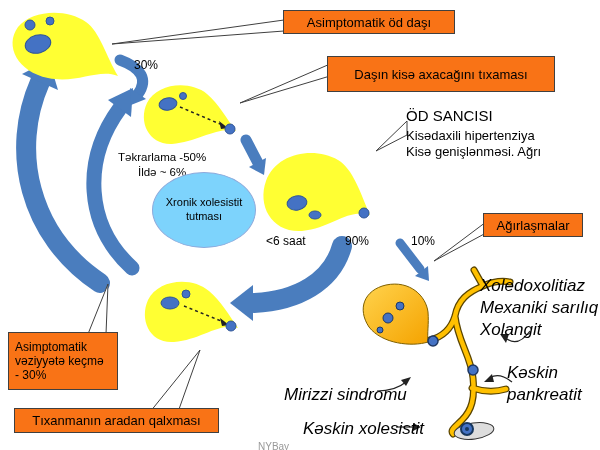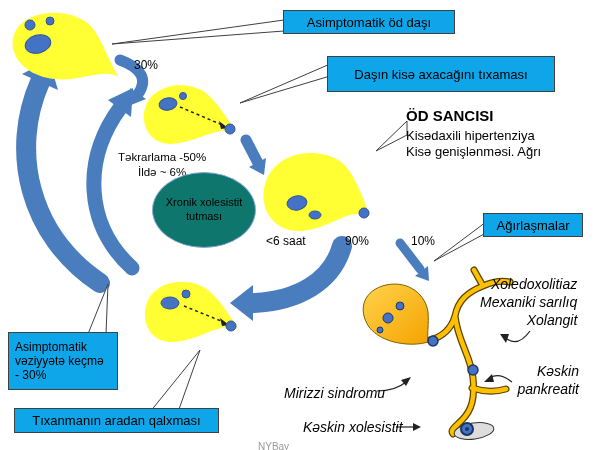--- a/index.html
+++ b/index.html
@@ -1,31 +1,31 @@
 <!DOCTYPE html>
 <html><head>
 <meta charset="utf-8">
 <style>
   html,body{margin:0;padding:0;background:#fff;}
   #stage{position:relative;width:600px;height:450px;background:#fff;overflow:hidden;
          font-family:"Liberation Sans",sans-serif;color:#000;}
   #stage svg.layer{position:absolute;left:0;top:0;z-index:1;}
   .txt{position:absolute;z-index:2;line-height:1.3;}
-  .callout{position:absolute;z-index:2;background:#0ea5e9;border:1px solid #404040;
+  .callout{position:absolute;z-index:2;background:#f97316;border:1px solid #404040;
            display:flex;align-items:center;justify-content:center;
            font-size:13px;box-sizing:border-box;padding:2px 6px;text-align:center;}
   .pre{white-space:pre-line;}
-  .italic{font-style:italic;font-size:14px;text-align:right;}
+  .italic{font-style:italic;font-size:17px;}
   .pct{font-size:12px;}
   #chronic-ellipse{position:absolute;z-index:2;left:152px;top:172px;width:104px;height:76px;
-                   border:1.5px solid #8EA9DB;border-radius:50%;background:#0f766e;
+                   border:1.5px solid #8EA9DB;border-radius:50%;background:#7dd3fc;
                    display:flex;align-items:center;justify-content:center;text-align:center;
                    font-size:11px;line-height:1.25;padding:4px;box-sizing:border-box;}
   #colic-block{left:406px;top:106px;width:190px;}
-  #colic-title{font-weight:bold;font-size:15px;margin-bottom:2px;}
+  #colic-title{font-weight:normal;font-size:15px;margin-bottom:2px;}
   #colic-body{font-size:13px;}
   #watermark{font-size:10px;color:#999;}
 </style>
 </head>
 <body>
 
 <div id="stage">
 
   <svg class="layer" width="600" height="450" viewBox="0 0 600 450">
     <defs>

